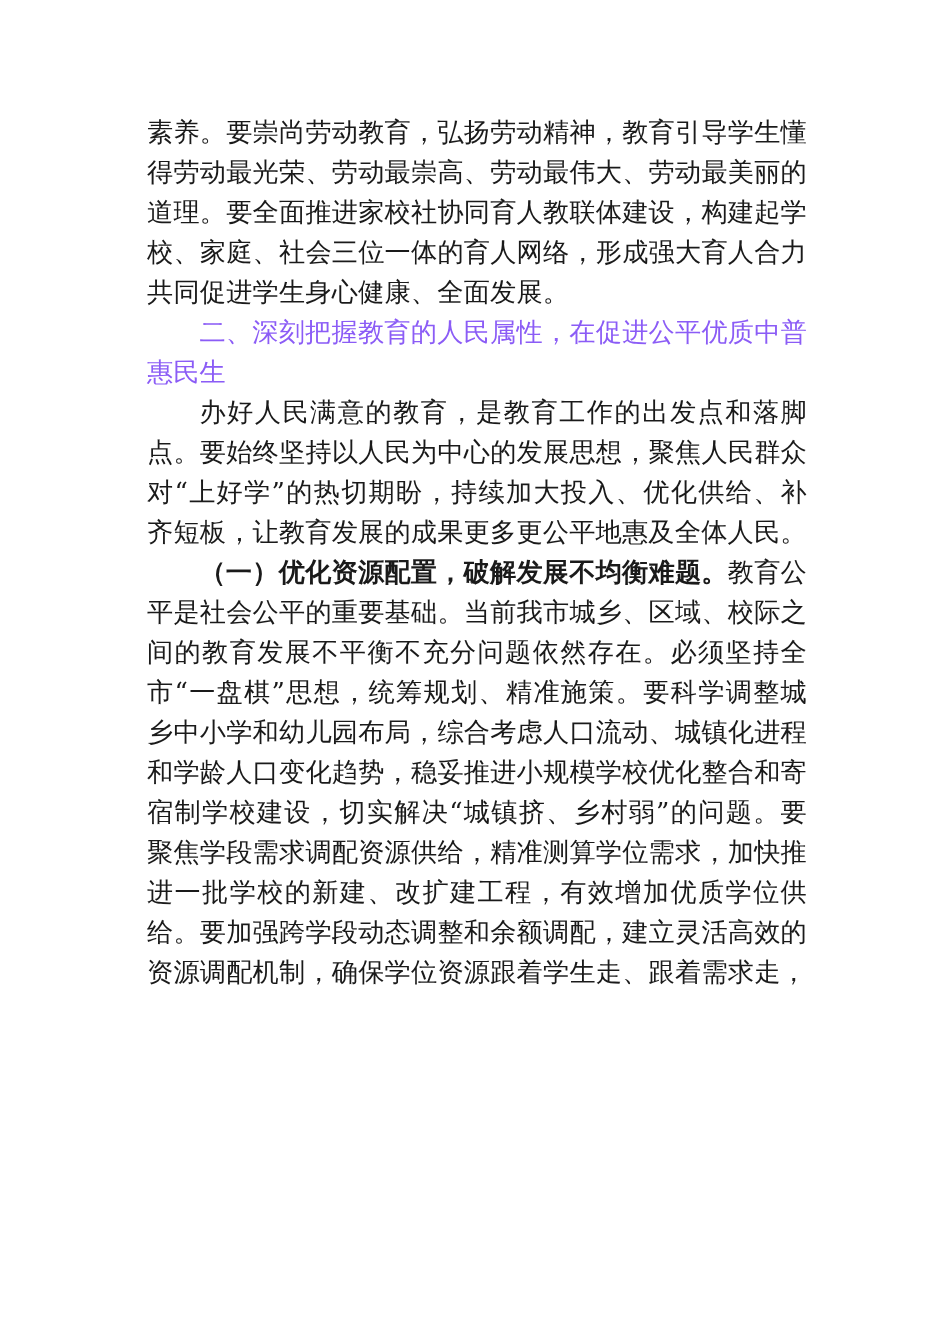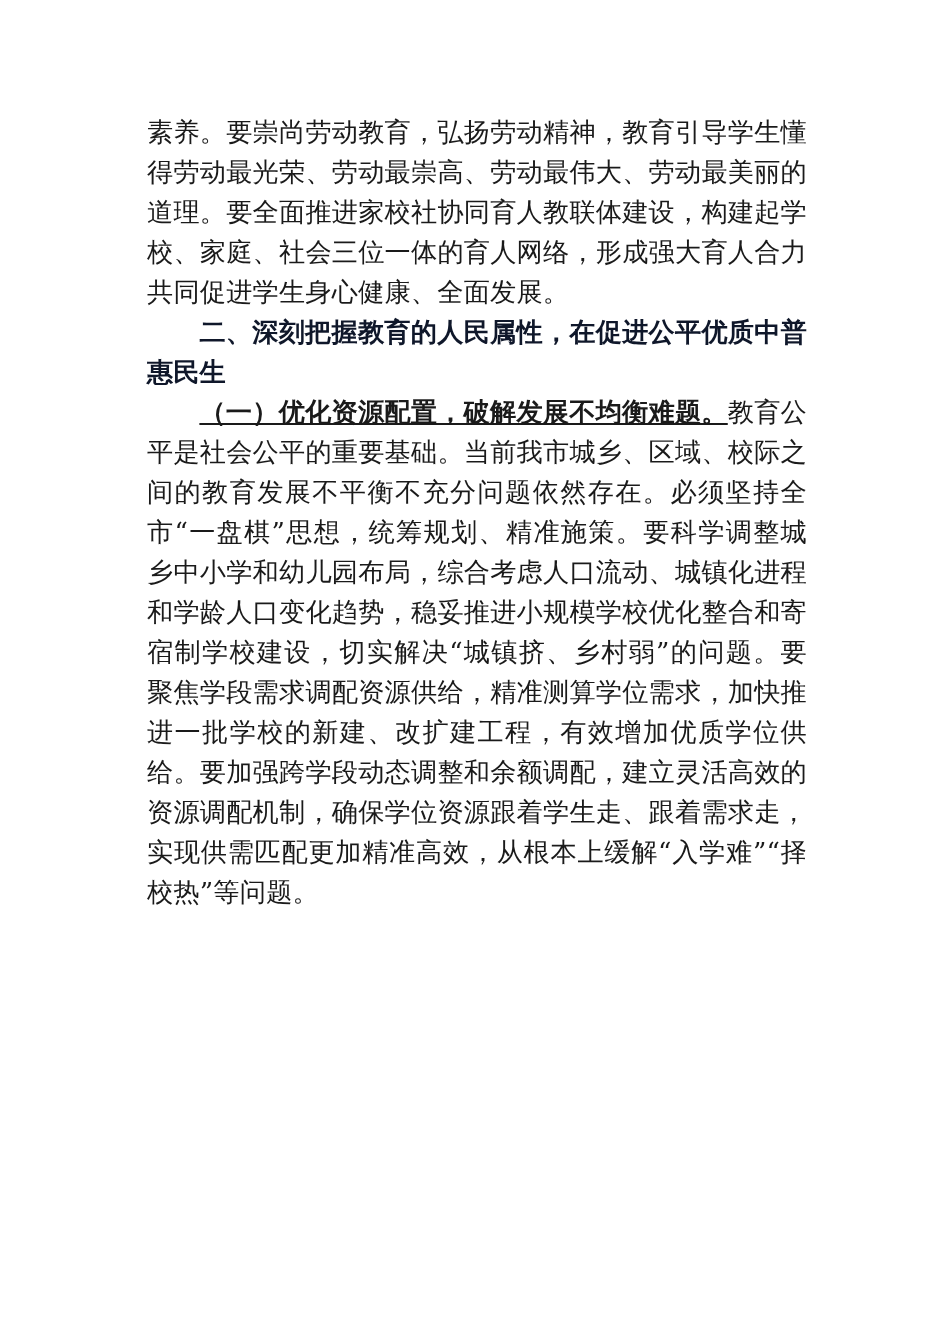--- a/index.html
+++ b/index.html
@@ -32,29 +32,28 @@
     text-justify: inter-character;
     margin: 0;
     letter-spacing: 0.2px;
     font-weight: 400;
   }
   .para.indent {
     text-indent: 2em;
   }
   .para .lead {
     font-weight: 700;
-    text-decoration: underline;
   }
   
   .h1 {
     font-family: "DejaVu Sans", "Liberation Sans", sans-serif;
     font-size: 26.2px;
     line-height: 40px;
-    font-weight: 700;
-    color: #0f172a;
+    font-weight: 400;
+    color: #8b5cf6;
     text-align: justify;
     text-align-last: left;
     text-justify: inter-character;
     text-indent: 2em;
     margin: 0;
     letter-spacing: 0.1px;
   }
   .pageno {
     position: absolute;
     left: 0;
@@ -71,20 +70,21 @@
 <body>
 
 <div class="page">
 
   <div class="content">
 
     <p class="para">素养。要崇尚劳动教育，弘扬劳动精神，教育引导学生懂得劳动最光荣、劳动最崇高、劳动最伟大、劳动最美丽的道理。要全面推进家校社协同育人教联体建设，构建起学校、家庭、社会三位一体的育人网络，形成强大育人合力共同促进学生身心健康、全面发展。</p>
 
     <p class="h1">二、深刻把握教育的人民属性，在促进公平优质中普惠民生</p>
 
+    <p class="para indent">办好人民满意的教育，是教育工作的出发点和落脚点。要始终坚持以人民为中心的发展思想，聚焦人民群众对“上好学”的热切期盼，持续加大投入、优化供给、补齐短板，让教育发展的成果更多更公平地惠及全体人民。</p>
 
     <p class="para indent"><span class="lead">（一）优化资源配置，破解发展不均衡难题。</span><span>教育公平是社会公平的重要基础。当前我市城乡、区域、校际之间的教育发展不平衡不充分问题依然存在。必须坚持全市“一盘棋”思想，统筹规划、精准施策。要科学调整城乡中小学和幼儿园布局，综合考虑人口流动、城镇化进程和学龄人口变化趋势，稳妥推进小规模学校优化整合和寄宿制学校建设，切实解决“城镇挤、乡村弱”的问题。要聚焦学段需求调配资源供给，精准测算学位需求，加快推进一批学校的新建、改扩建工程，有效增加优质学位供给。要加强跨学段动态调整和余额调配，建立灵活高效的资源调配机制，确保学位资源跟着学生走、跟着需求走，实现供需匹配更加精准高效，从根本上缓解“入学难”“择校热”等问题。</span></p>
 
 
   </div>
 
   <div class="pageno">3</div>
 
 </div>
 

